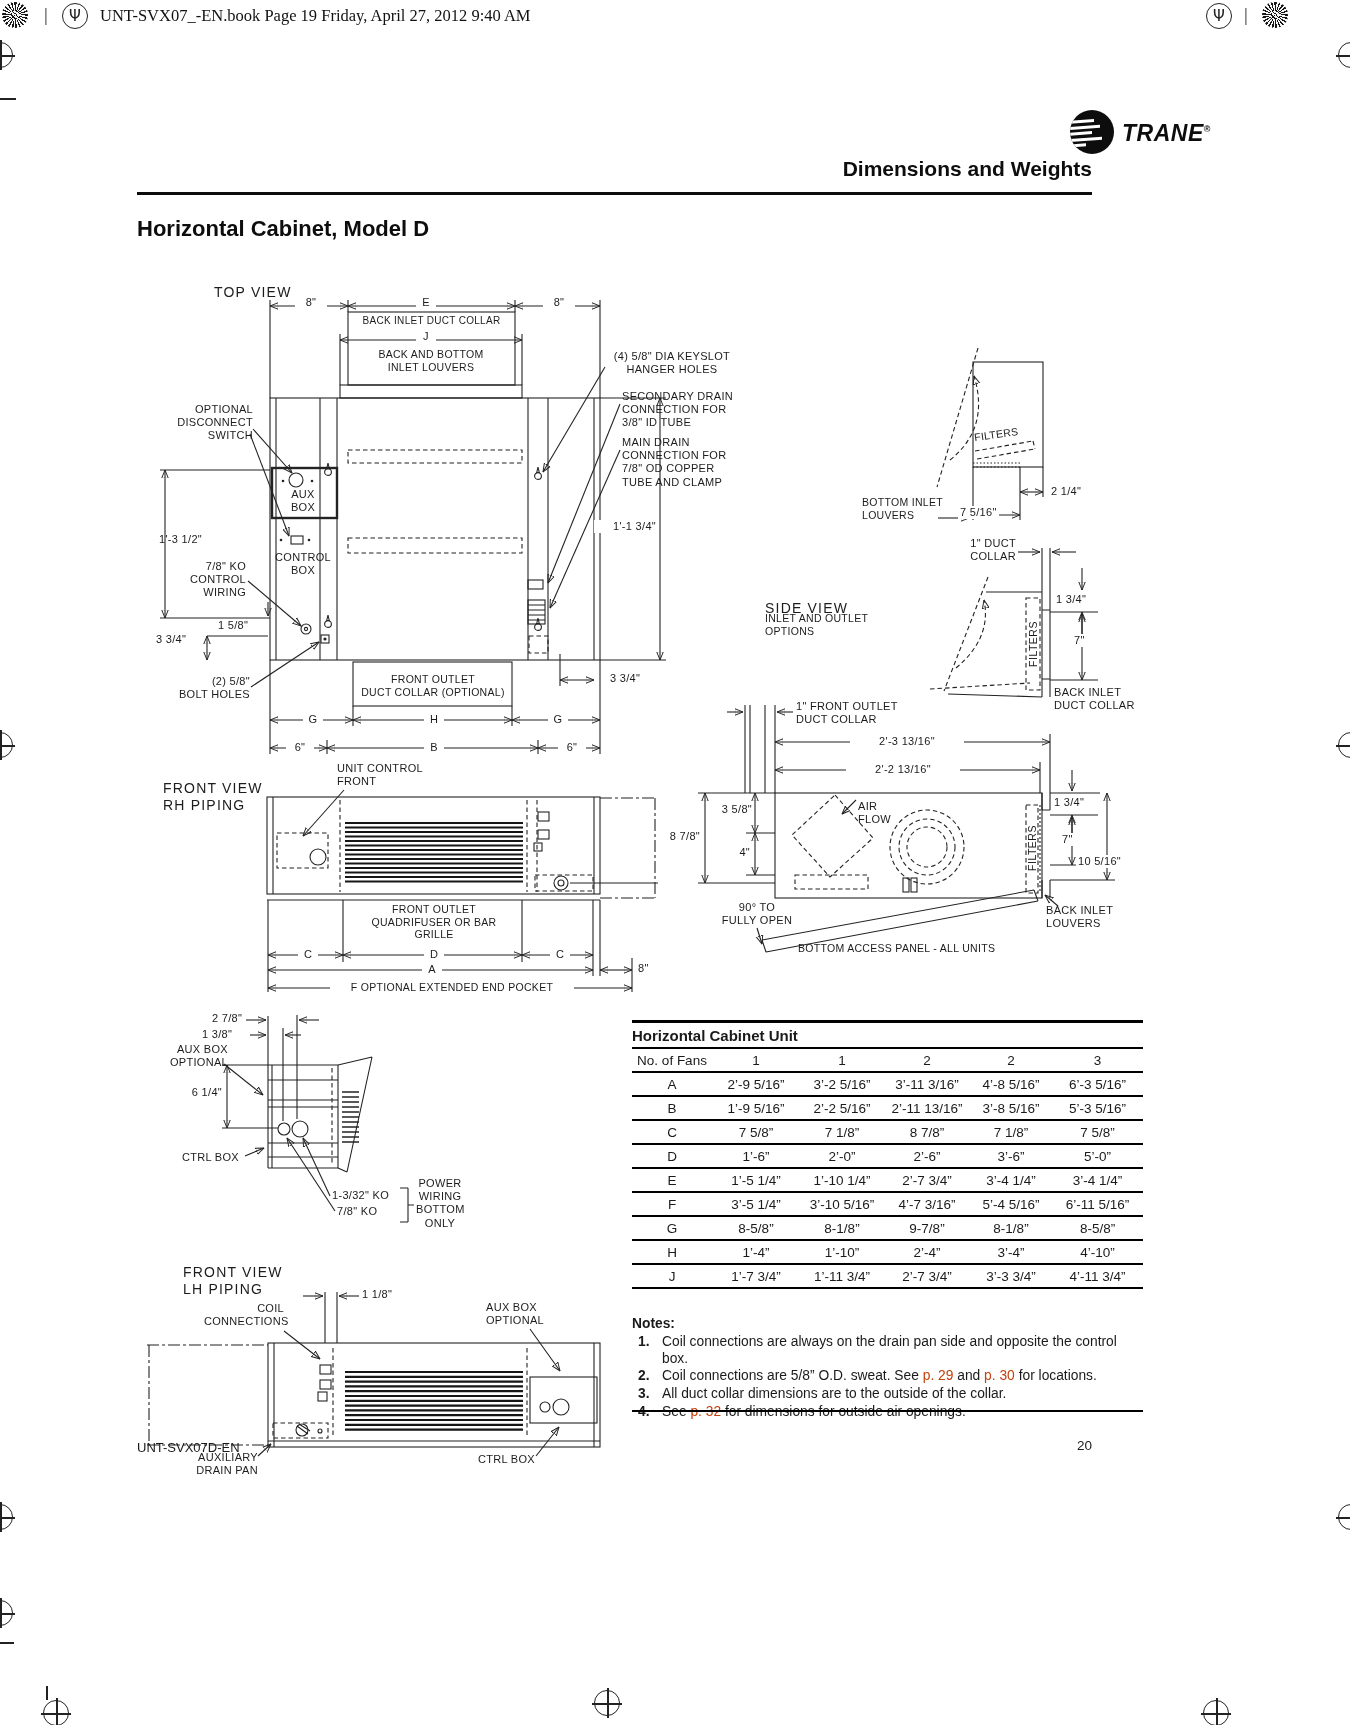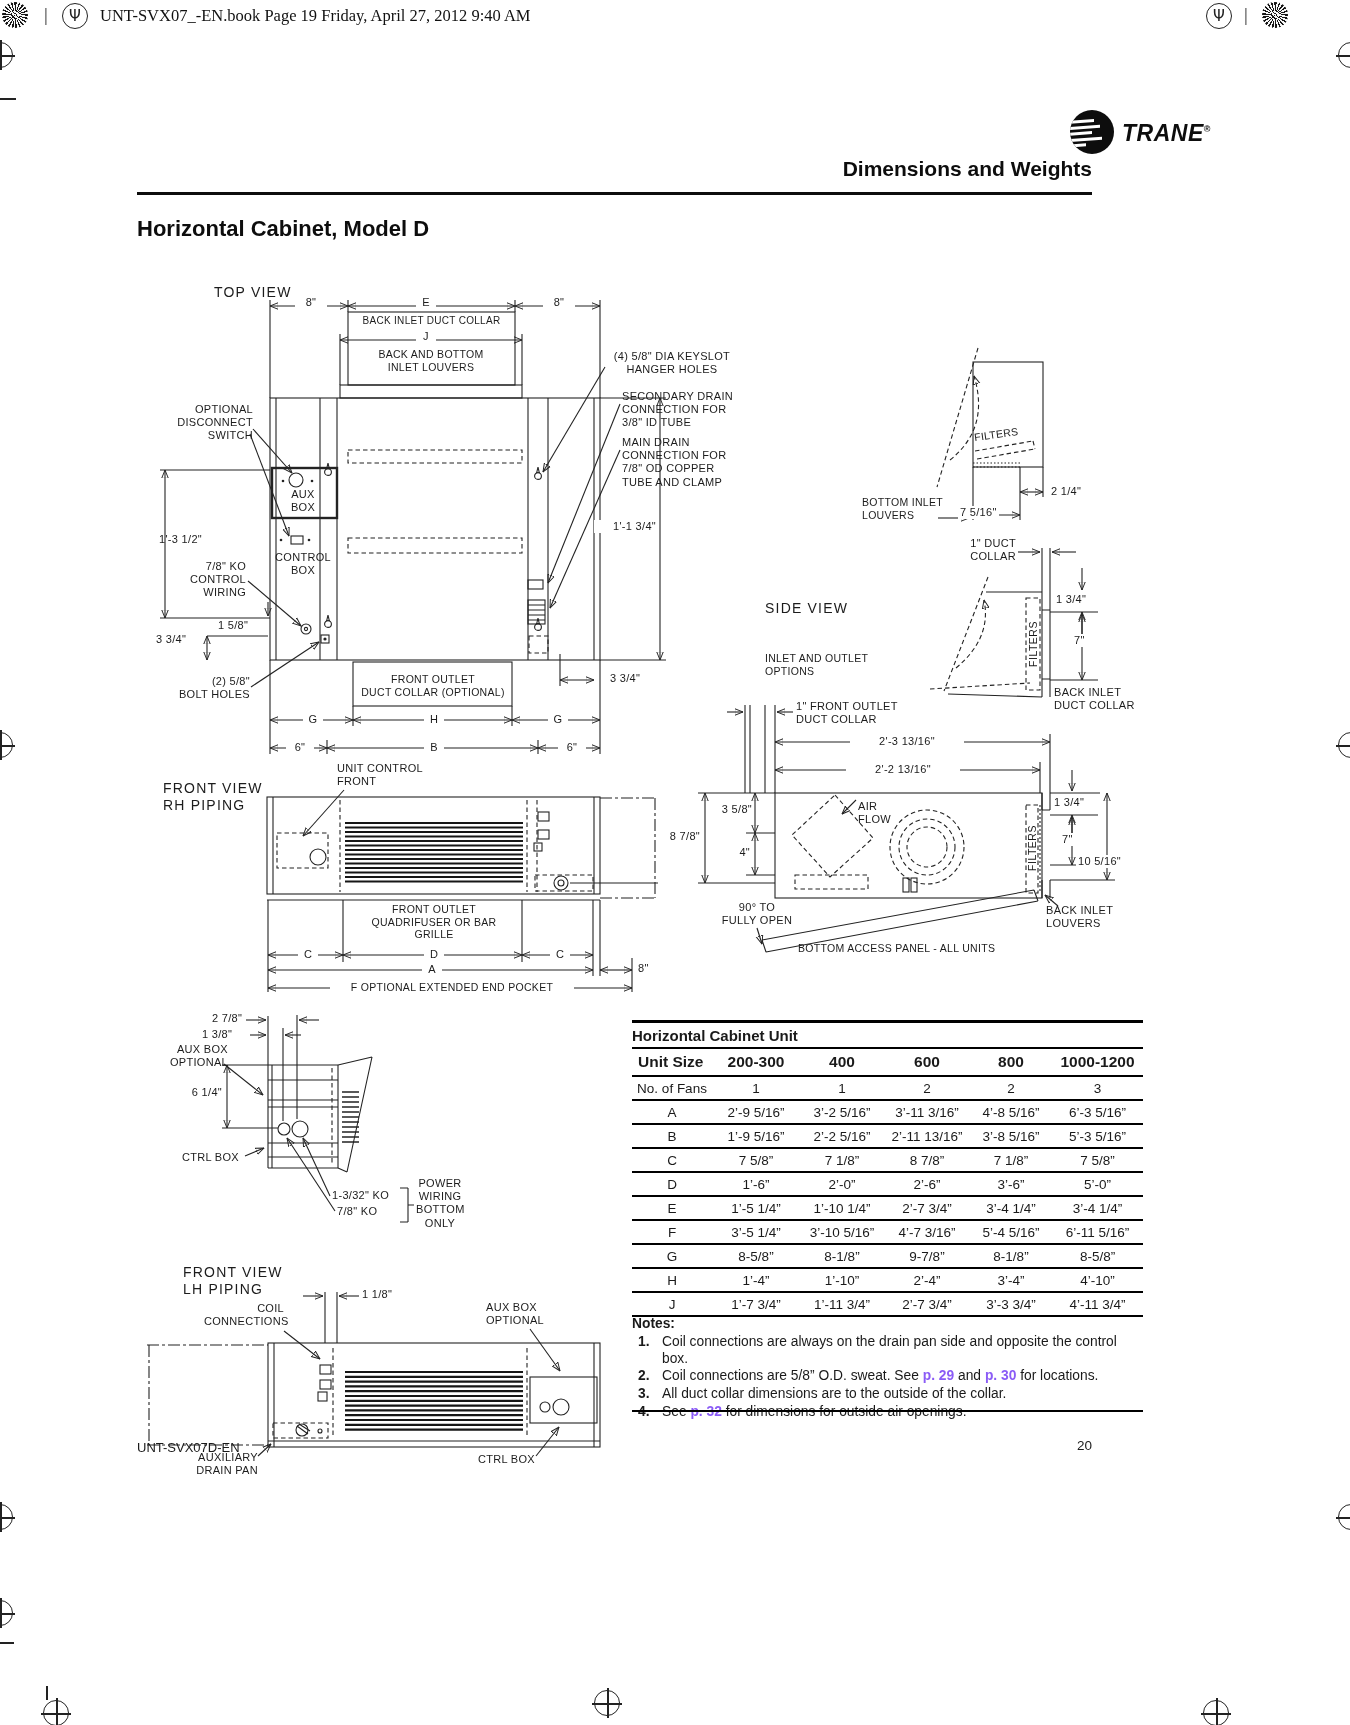--- a/index.html
+++ b/index.html
@@ -59,21 +59,21 @@
               border-bottom:2px solid #000;height:22px;padding-left:4px;}
   .t-head td{font-size:15.5px;font-weight:bold;text-align:center;border-bottom:2.5px solid #000;height:24px;}
   .t-head td:first-child{text-align:left;padding-left:6px;}
   .t-row td{font-size:13.5px;text-align:center;border-bottom:2px solid #000;height:20px;}
   
   .notes{position:absolute;left:632px;top:1316px;width:512px;font-size:13.8px;line-height:1.22;}
   .notes-title{font-weight:bold;}
   .note{display:flex;margin-top:1px;}
   .nnum{font-weight:bold;width:24px;flex:0 0 24px;text-align:left;padding-left:6px;}
   .ntext{flex:1;}
-  .plink{color:#8b5cf6;font-weight:bold;}
+  .plink{color:#c2410c;}
   .notesrule{position:absolute;left:632px;top:1410px;width:511px;height:2px;background:#000;}
 </style>
 </head>
 <body>
 
 <div class="page">
 
   <div class="pinwheel" style="left:2px;top:2px;"></div>
   <div class="hdr-bar" style="left:44px;">|</div>
   <div class="psi" style="left:62px;top:3px;">Ψ</div>
@@ -359,21 +359,21 @@
   <div class="lbl" style="left:974px;top:428px;font-size:10.5px;transform:rotate(-8deg);">FILTERS</div>
   <div class="lbl" style="left:862px;top:496px;font-size:10.5px;">BOTTOM INLET
 LOUVERS</div>
   <div class="lbl bg" style="left:958px;top:506px;">7 5/16"</div>
   <div class="lbl" style="left:1051px;top:485px;">2 1/4"</div>
 
   <div class="lbl r" style="left:960px;top:537px;width:56px;">1" DUCT
 COLLAR</div>
   <div class="lbl" style="left:1056px;top:593px;">1 3/4"</div>
   <div class="lbl vt" style="left:765px;top:600px;">SIDE VIEW</div>
-  <div class="lbl" style="left:765px;top:652px;font-size:10.5px;">INLET AND OUTLET
+  <div class="lbl" style="left:765px;top:612px;font-size:10.5px;">INLET AND OUTLET
 OPTIONS</div>
   <div class="vlbl" style="left:1003px;top:638px;">FILTERS</div>
   <div class="lbl bg" style="left:1072px;top:634px;">7"</div>
   <div class="lbl" style="left:1054px;top:686px;">BACK INLET
 DUCT COLLAR</div>
   <div class="lbl" style="left:796px;top:700px;">1" FRONT OUTLET
 DUCT COLLAR</div>
   <div class="lbl c bg" style="left:850px;top:735px;width:110px;">2'-3 13/16"</div>
   <div class="lbl c bg" style="left:846px;top:763px;width:110px;">2'-2 13/16"</div>
 
@@ -436,28 +436,20 @@
           <col style="width:88px">
           <col style="width:84px">
           <col style="width:86px">
           <col style="width:82px">
           <col style="width:91px">
         </colgroup>
       <tbody>
           <tr class="t-title">
             <td colspan="6">Horizontal Cabinet Unit</td>
           </tr>
-      <tr class="t-head">
-        <td>Unit Size</td>
-        <td>200-300</td>
-        <td>400</td>
-        <td>600</td>
-        <td>800</td>
-        <td>1000-1200</td>
-      </tr>
       <tr class="t-row">
             <td>No. of Fans</td>
             <td>1</td>
             <td>1</td>
             <td>2</td>
             <td>2</td>
             <td>3</td>
           </tr>
       <tr class="t-row">
             <td>A</td>

